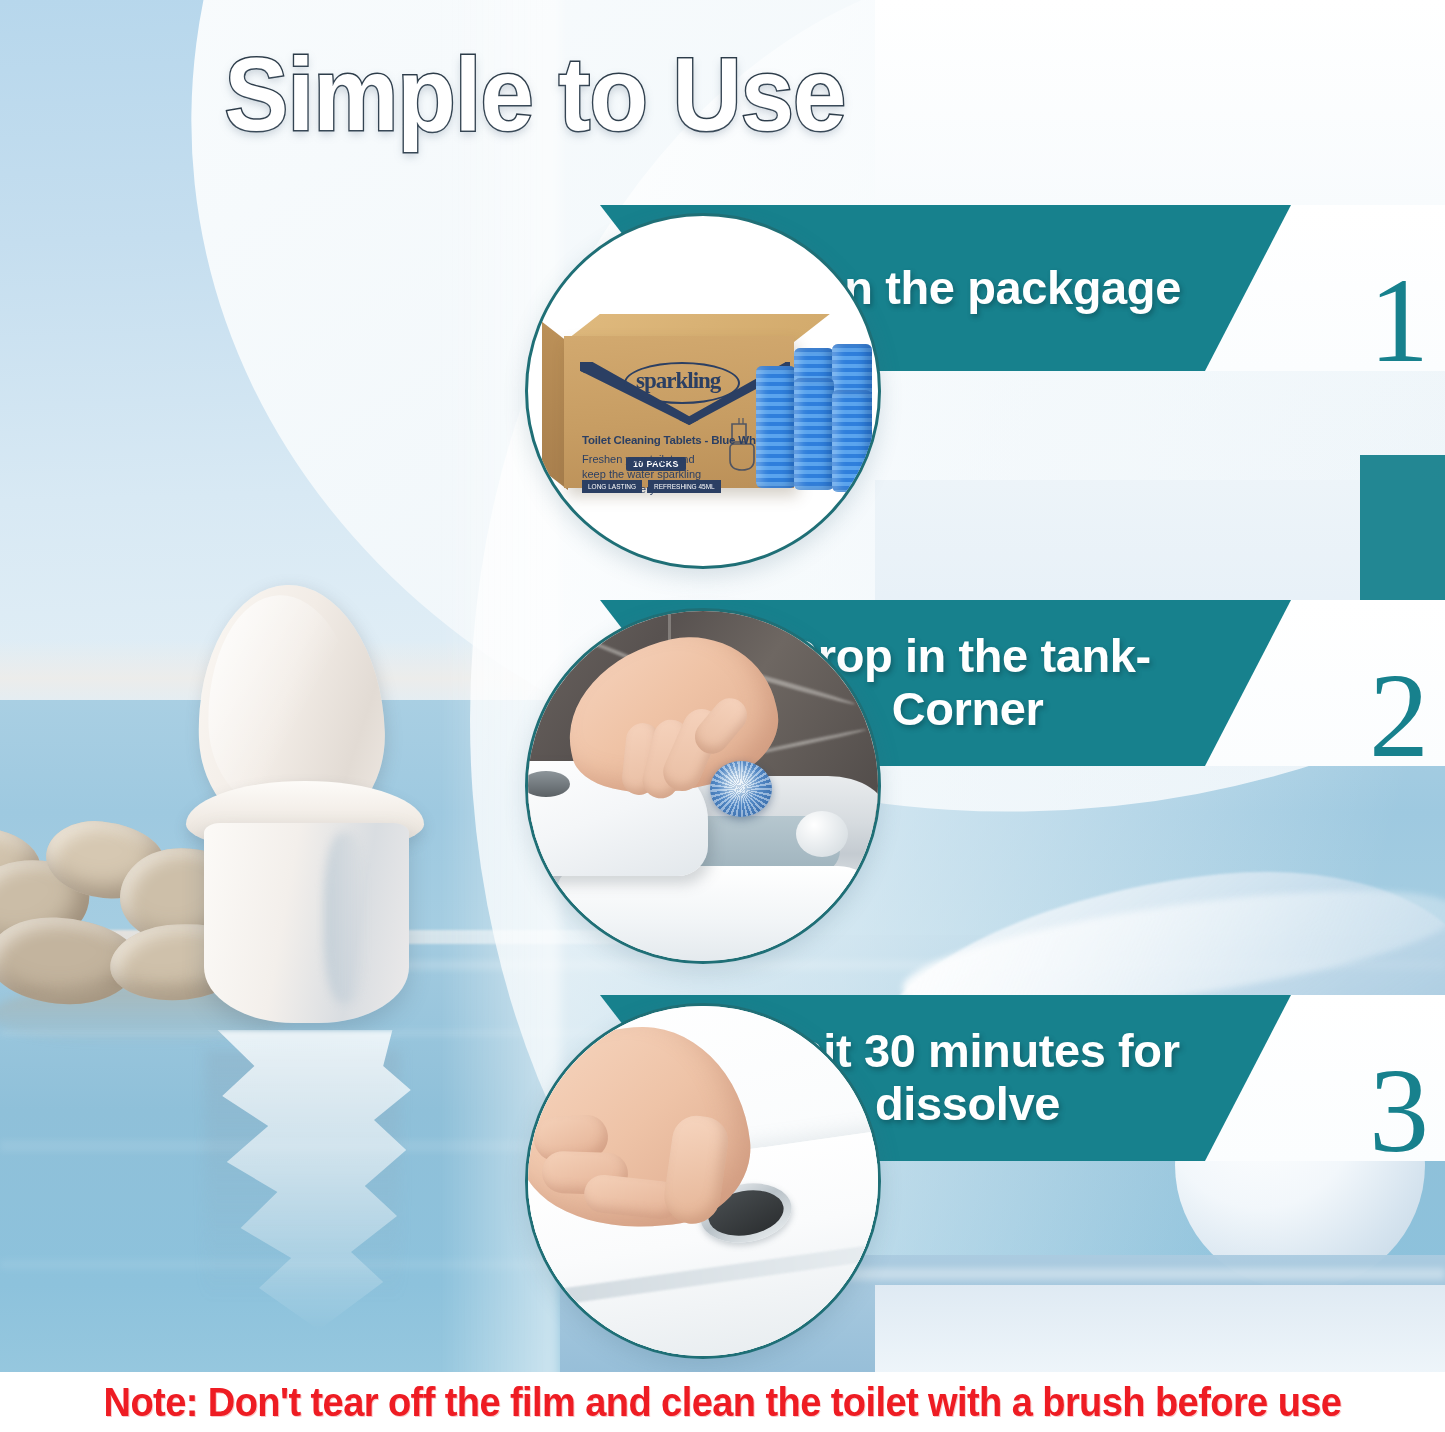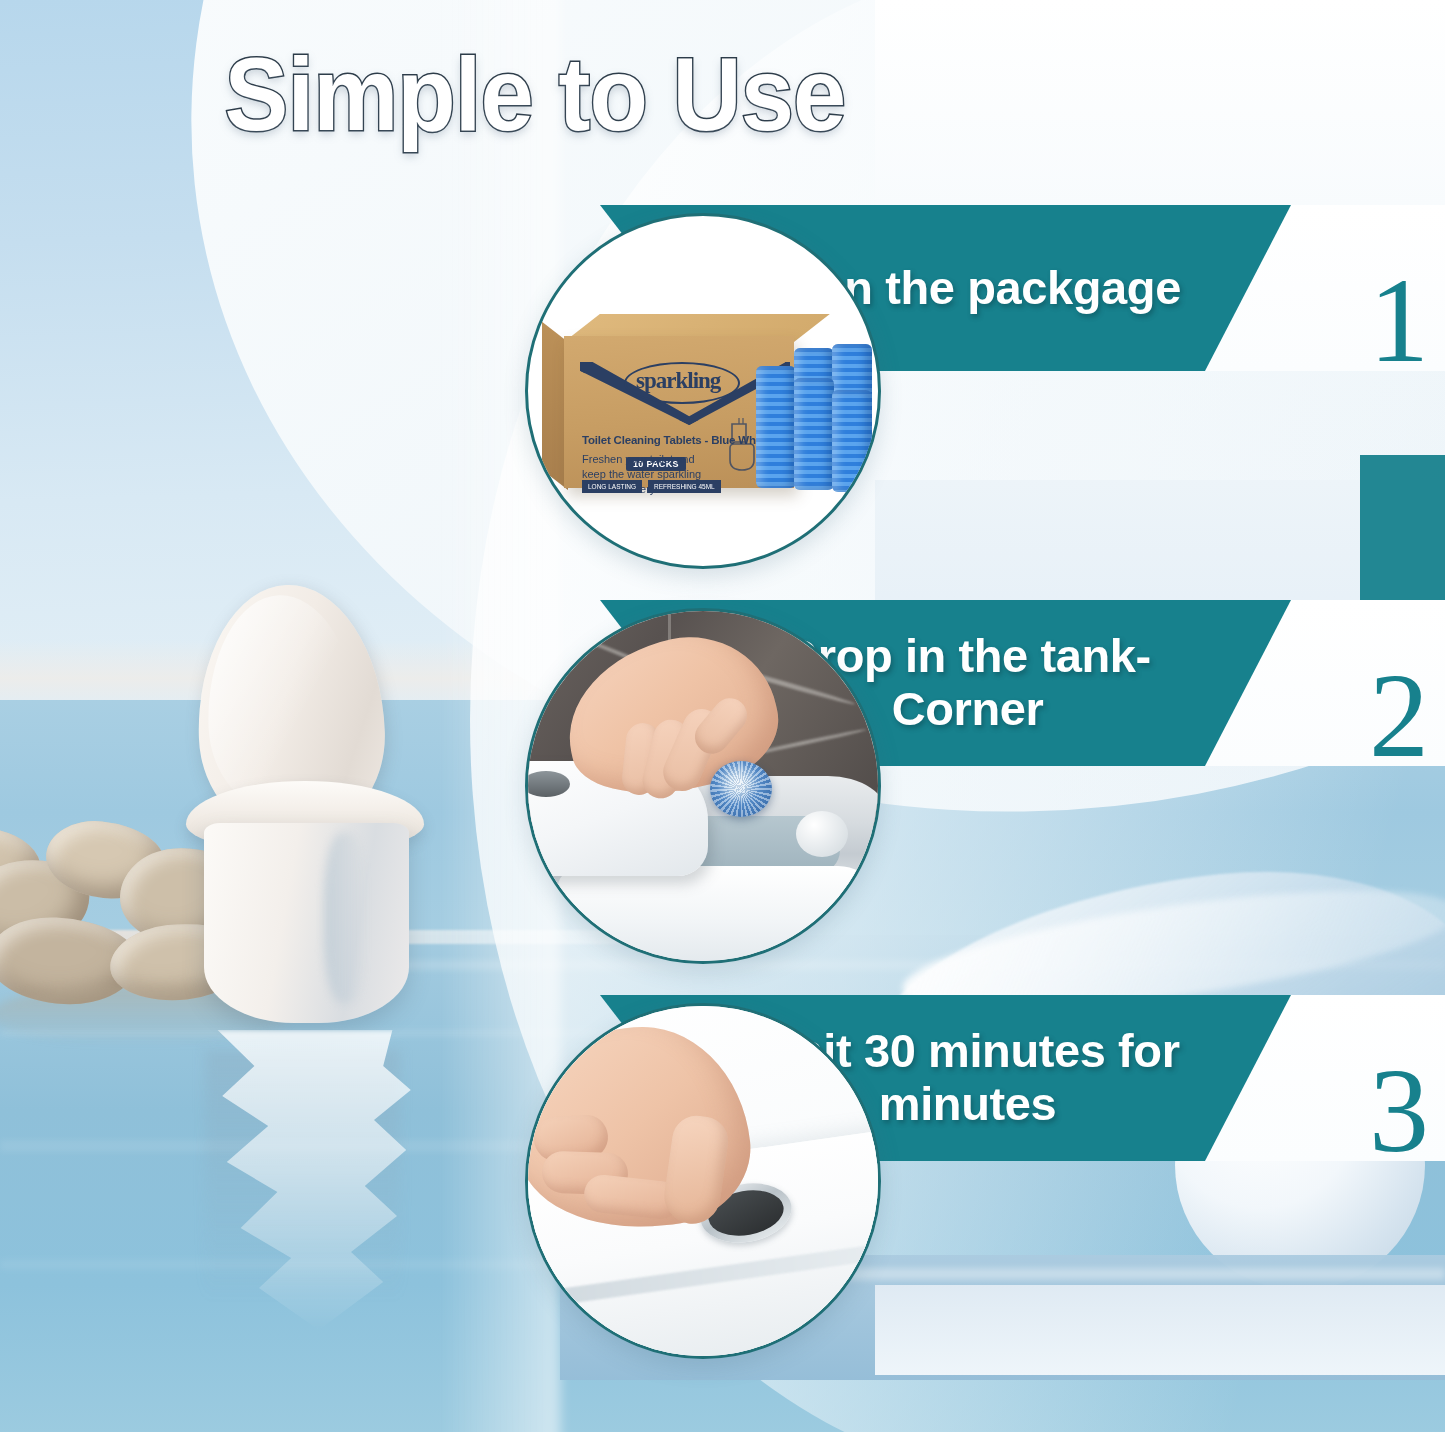--- a/index.html
+++ b/index.html
@@ -562,34 +562,37 @@
       <div class="finger f4"></div>
       <div class="b2-tablet"></div>
     </div>
   </div>
 
   <div class="step step3">
     <div class="banner">
       <div class="banner-inner">
         <div class="banner-text">
           <span>Wait 30 minutes for</span><br>
-          <span>minutes</span>
+          <span>dissolve</span>
         </div>
       </div>
       <div class="wedge"></div>
       <div class="wedge-num">3</div>
     </div>
 
     <div class="bubble">
       <div class="b3-bg"></div>
       <div class="b3-lid"></div>
       <div class="b3-edge"></div>
       <div class="b3-ring"></div>
       <div class="b3-hand"></div>
       <div class="b3-knuckle k1"></div>
       <div class="b3-knuckle k2"></div>
       <div class="b3-knuckle k3"></div>
       <div class="b3-f1"></div>
     </div>
   </div>
 
+  <div class="note-bar">
+    <div class="note-text">Note: Don't tear off the film and clean the toilet with a brush before use</div>
+  </div>
 
 </div>
 
 </body></html>

